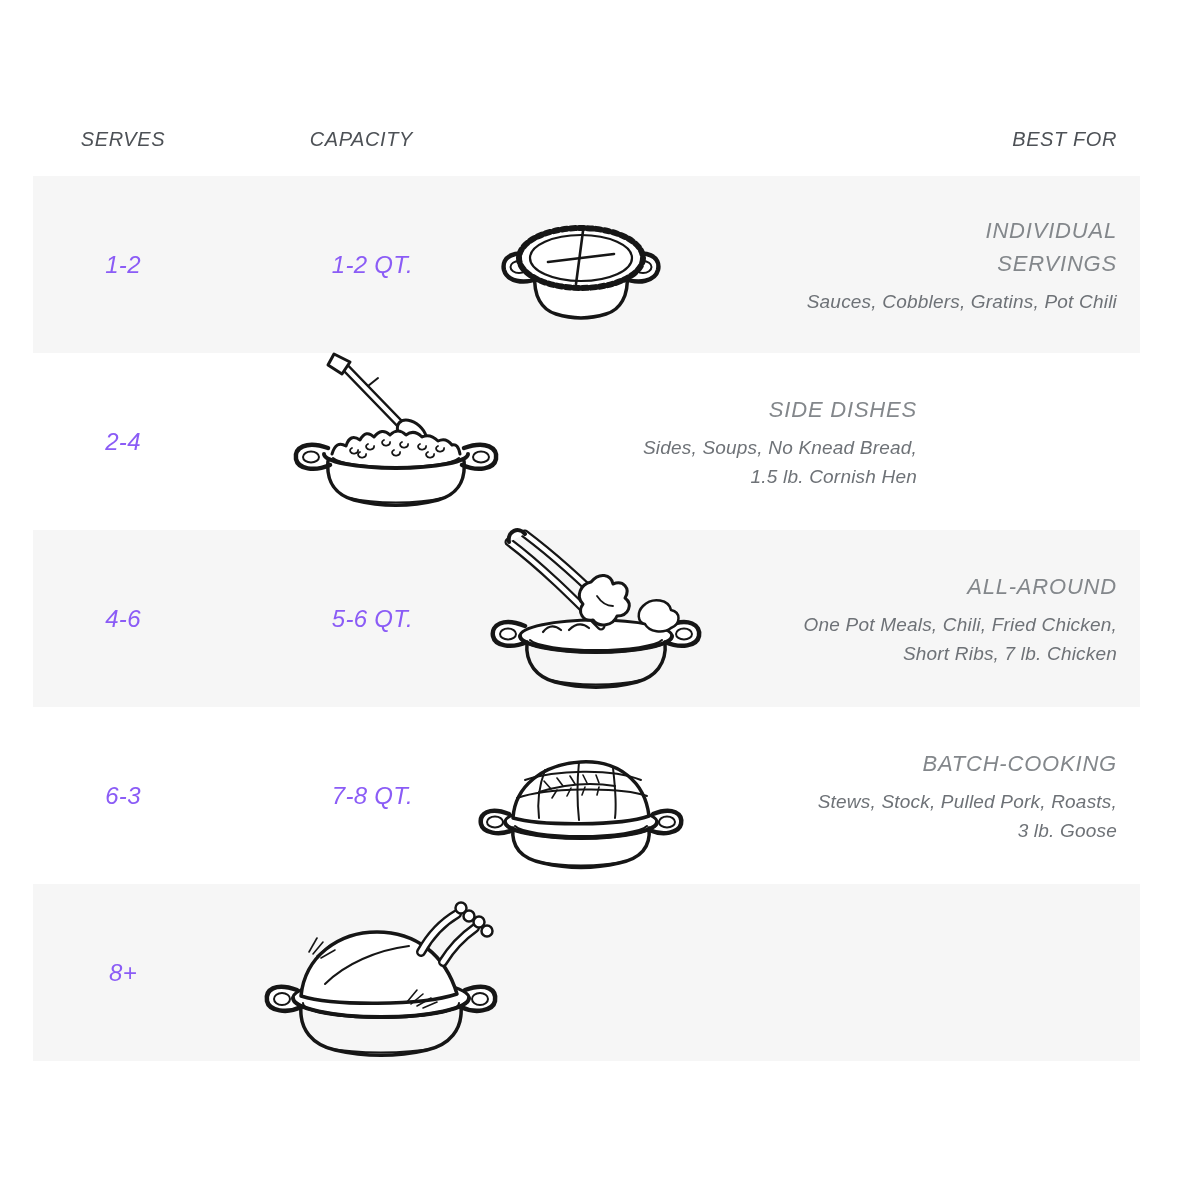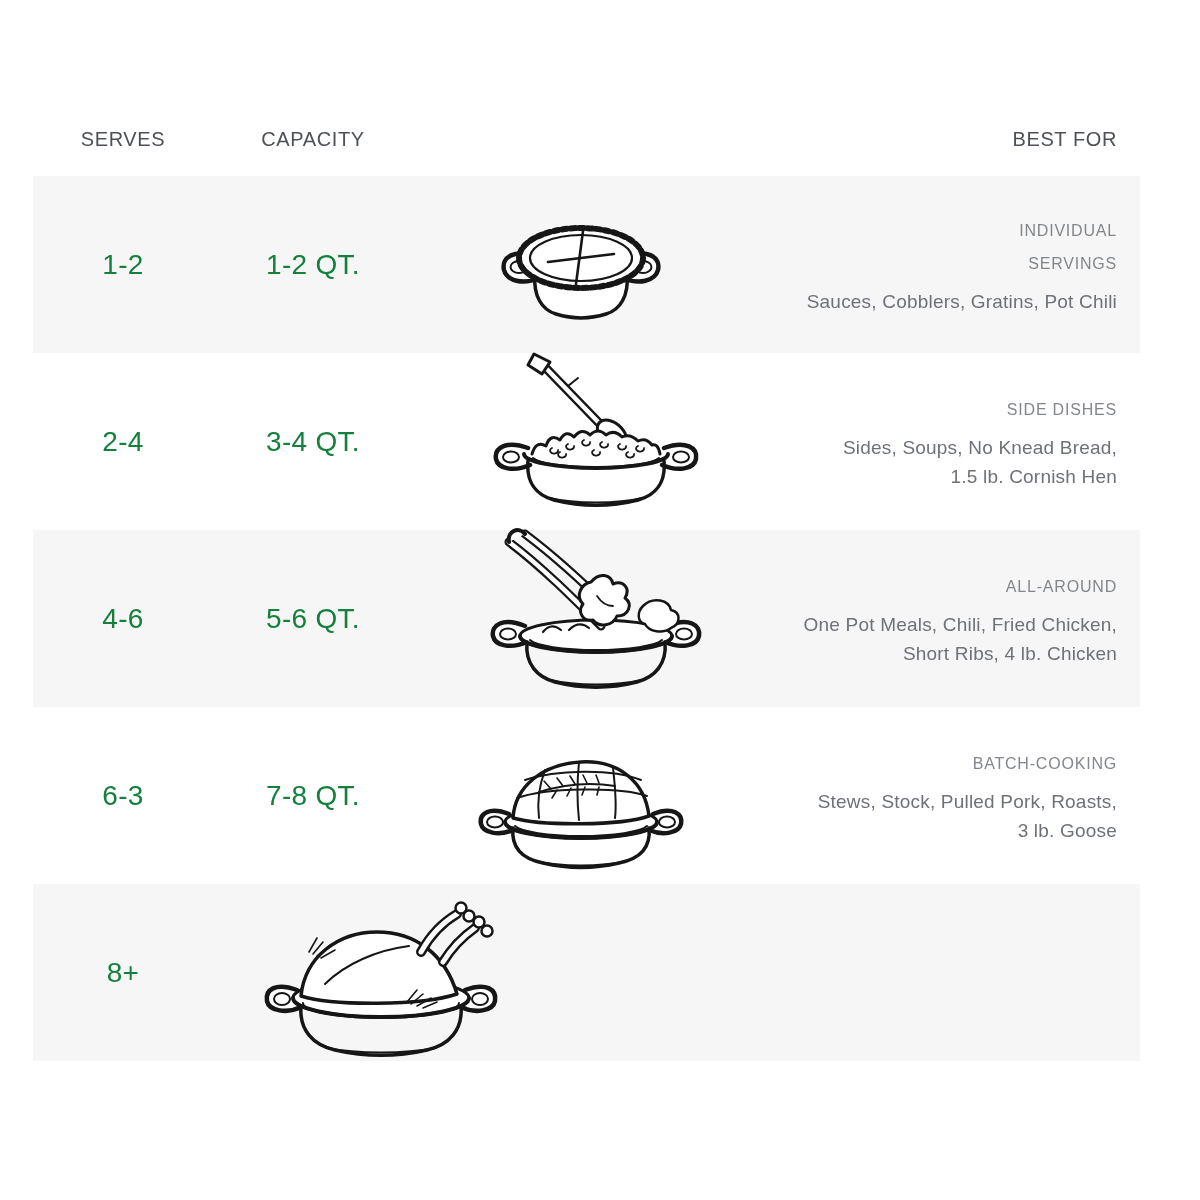--- a/index.html
+++ b/index.html
@@ -1,39 +1,39 @@
 <!DOCTYPE html>
 <html><head>
 <meta charset="utf-8">
 <style>
   * { margin:0; padding:0; box-sizing:border-box; }
   html,body { width:1200px; height:1200px; background:#ffffff; font-family:"Liberation Sans", sans-serif; }
-  .page { position:relative; width:1140px; height:1200px; background:#ffffff; overflow:hidden; }
+  .page { position:relative; width:1140px; height:1200px; background:#ffffff; overflow:hidden;font-style:italic; }
 
   .header-row {
     position:absolute; top:126px; left:33px; width:1134px;
     display:flex; align-items:center;
   }
   .hdr {
     font-size:20px; color:#4d5156; letter-spacing:0.6px; text-align:center; line-height:26px;
   }
 
   .rows { position:absolute; top:176px; left:33px; width:1134px; }
   .row { display:flex; align-items:center; height:177px; }
   .row.stripe { background:#f6f6f6; }
 
   .col-serves   { flex:0 0 180px; text-align:center; }
-  .col-capacity { flex:0 0 200px; text-align:center; }
+  .col-capacity { flex:0 0 200px; text-align:right; }
   .col-illo     { flex:0 0 336px; display:flex; justify-content:center; align-items:center; }
   .col-best     { flex:0 0 368px; text-align:right; }
 
-  .value { font-size:28px; color:#15803d; letter-spacing:0.3px; }
+  .value { font-size:24px; color:#8b5cf6; letter-spacing:0.3px; }
 
   .best-title {
-    font-size:16px; color:#83878b; letter-spacing:0.8px;
+    font-size:22px; color:#83878b; letter-spacing:0.8px;
     line-height:33px; white-space:pre-line; margin-bottom:7px;
   }
   .best-desc {
     font-size:19px; color:#6e7277; letter-spacing:0.2px;
     line-height:29px; white-space:pre-line;
   }
 
   .illo { display:block; overflow:visible; }
   .illo path, .illo ellipse, .illo line, .illo circle { vector-effect:none; }
   .raise-25 { position:relative; top:-22px; }
@@ -76,21 +76,20 @@
       </div>
       <div class="col-best">
         <div class="best-title">INDIVIDUAL
 SERVINGS</div>
         <div class="best-desc">Sauces, Cobblers, Gratins, Pot Chili</div>
       </div>
     </div>
 
     <div class="row">
       <div class="value col-serves">2-4</div>
-      <div class="value col-capacity">3-4 QT.</div>
       <div class="col-illo">
         <svg class="illo raise-25" width="250" height="160" viewBox="0 0 250 160" fill="none" stroke="#161616" stroke-linecap="round" stroke-linejoin="round">
 
           <path d="M72,108 C50,100 38,108 40,119 C42,129 58,132 74,125" fill="#ffffff" stroke-width="4.5"></path>
           <ellipse cx="55" cy="117" rx="8" ry="5.5" stroke-width="2"></ellipse>
           <path d="M208,108 C230,100 242,108 240,119 C238,129 222,132 206,125" fill="#ffffff" stroke-width="4.5"></path>
           <ellipse cx="225" cy="117" rx="8" ry="5.5" stroke-width="2"></ellipse>
 
           <path d="M84,22 L146,86" stroke-width="9"></path>
           <path d="M84,22 L146,86" stroke="#ffffff" stroke-width="4.5"></path>
@@ -154,21 +153,21 @@
           <path d="M69,118 A76,16 0 0,0 221,118" stroke-width="4"></path>
           <path d="M79,122 A67,12 0 0,0 211,122" stroke-width="2"></path>
 
           <path d="M76,124 C74,146 86,159 104,164 C132,171 158,171 186,164 C204,159 216,146 214,124" fill="none" stroke-width="3.5"></path>
           <path d="M100,162 C124,168 166,168 190,162" stroke-width="2"></path>
         </svg>
       </div>
       <div class="col-best">
         <div class="best-title">ALL-AROUND</div>
         <div class="best-desc">One Pot Meals, Chili, Fried Chicken,
-Short Ribs, 4 lb. Chicken</div>
+Short Ribs, 7 lb. Chicken</div>
       </div>
     </div>
 
     <div class="row">
       <div class="value col-serves">6-3</div>
       <div class="value col-capacity">7-8 QT.</div>
       <div class="col-illo">
         <svg class="illo" width="220" height="140" viewBox="0 0 220 140" fill="none" stroke="#161616" stroke-linecap="round" stroke-linejoin="round">
 
           <path d="M38,88 C18,80 8,88 10,98 C12,107 28,110 42,104" fill="#ffffff" stroke-width="4.5"></path>

